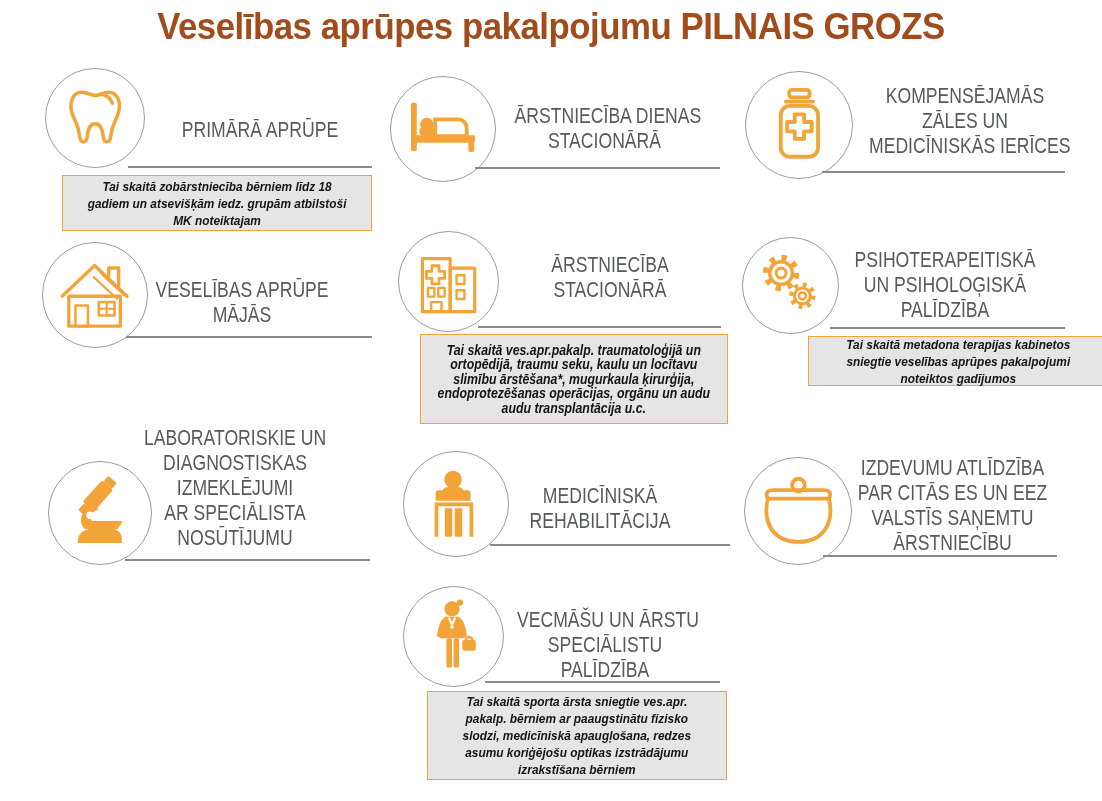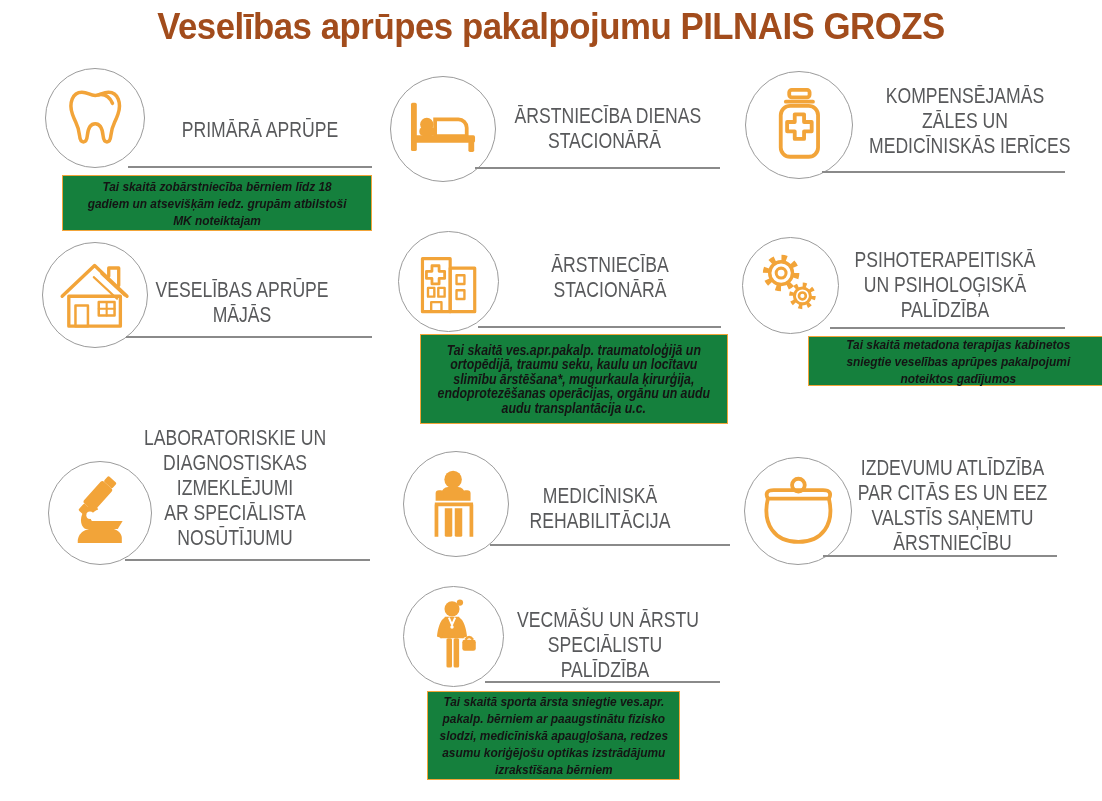--- a/index.html
+++ b/index.html
@@ -12,21 +12,21 @@
 
   .circle{position:absolute;border-radius:50%;border:1.6px solid #9b9b9b;background:#fff;
           display:flex;align-items:center;justify-content:center;box-sizing:border-box;}
   .circle svg{width:80%;height:80%;display:block;}
 
   .label{position:absolute;color:#58595B;font-size:22px;line-height:25px;text-align:center;
          white-space:pre;transform:scaleX(.8);transform-origin:center;}
 
   .rule{position:absolute;border-top:2px solid #8a8a8a;height:0;}
 
-  .note{position:absolute;border:1.6px solid #F2A439;background:#15803d;color:#141414;
+  .note{position:absolute;border:1.6px solid #F2A439;background:#e5e5e5;color:#141414;
         font-style:italic;font-weight:bold;font-size:13.5px;line-height:17px;text-align:center;
         white-space:pre;display:flex;align-items:center;justify-content:center;box-sizing:border-box;}
   .note span{display:block;transform:scaleX(.88);transform-origin:center;}
   .note.dense{font-size:14px;line-height:14.4px;}
 
   
   #c1{left:45px;top:68px;width:100px;height:100px}
   #c2{left:390px;top:76px;width:106px;height:106px}
   #c3{left:745px;top:71px;width:108px;height:108px}
   #c4{left:42px;top:242px;width:106px;height:106px}
@@ -58,21 +58,21 @@
   #u6{left:830px;top:327px;width:235px}
   #u7{left:125px;top:559px;width:245px}
   #u8{left:490px;top:544px;width:240px}
   #u9{left:823px;top:555px;width:234px}
   #u10{left:485px;top:681px;width:235px}
 
   
   #n1{left:62px;top:175px;width:310px;height:56px}
   #n5{left:420px;top:334px;width:308px;height:90px}
   #n6{left:808px;top:336px;width:301px;height:50px}
-  #n10{left:427px;top:691px;width:253px;height:89px}
+  #n10{left:427px;top:691px;width:300px;height:89px}
 </style>
 </head>
 <body>
 
 <div class="stage">
 
   <div class="title">Veselības aprūpes pakalpojumu PILNAIS GROZS</div>
 
   <div class="circle" id="c1">
     <svg viewBox="0 0 100 100" fill="none" stroke="#F2A439" stroke-width="4.5" stroke-linejoin="round" stroke-linecap="round">

